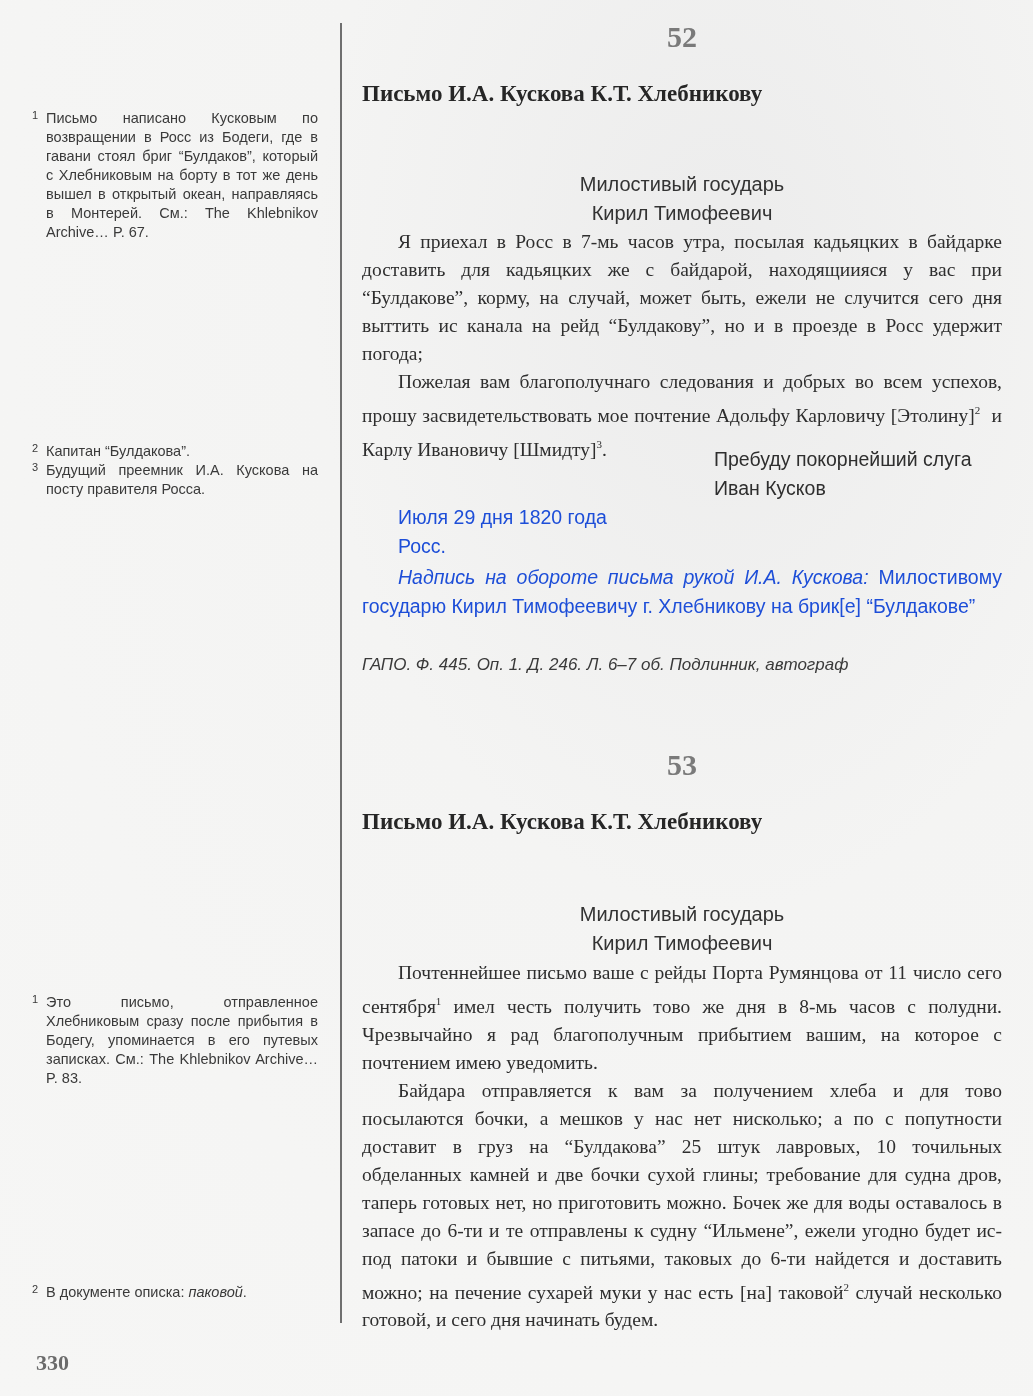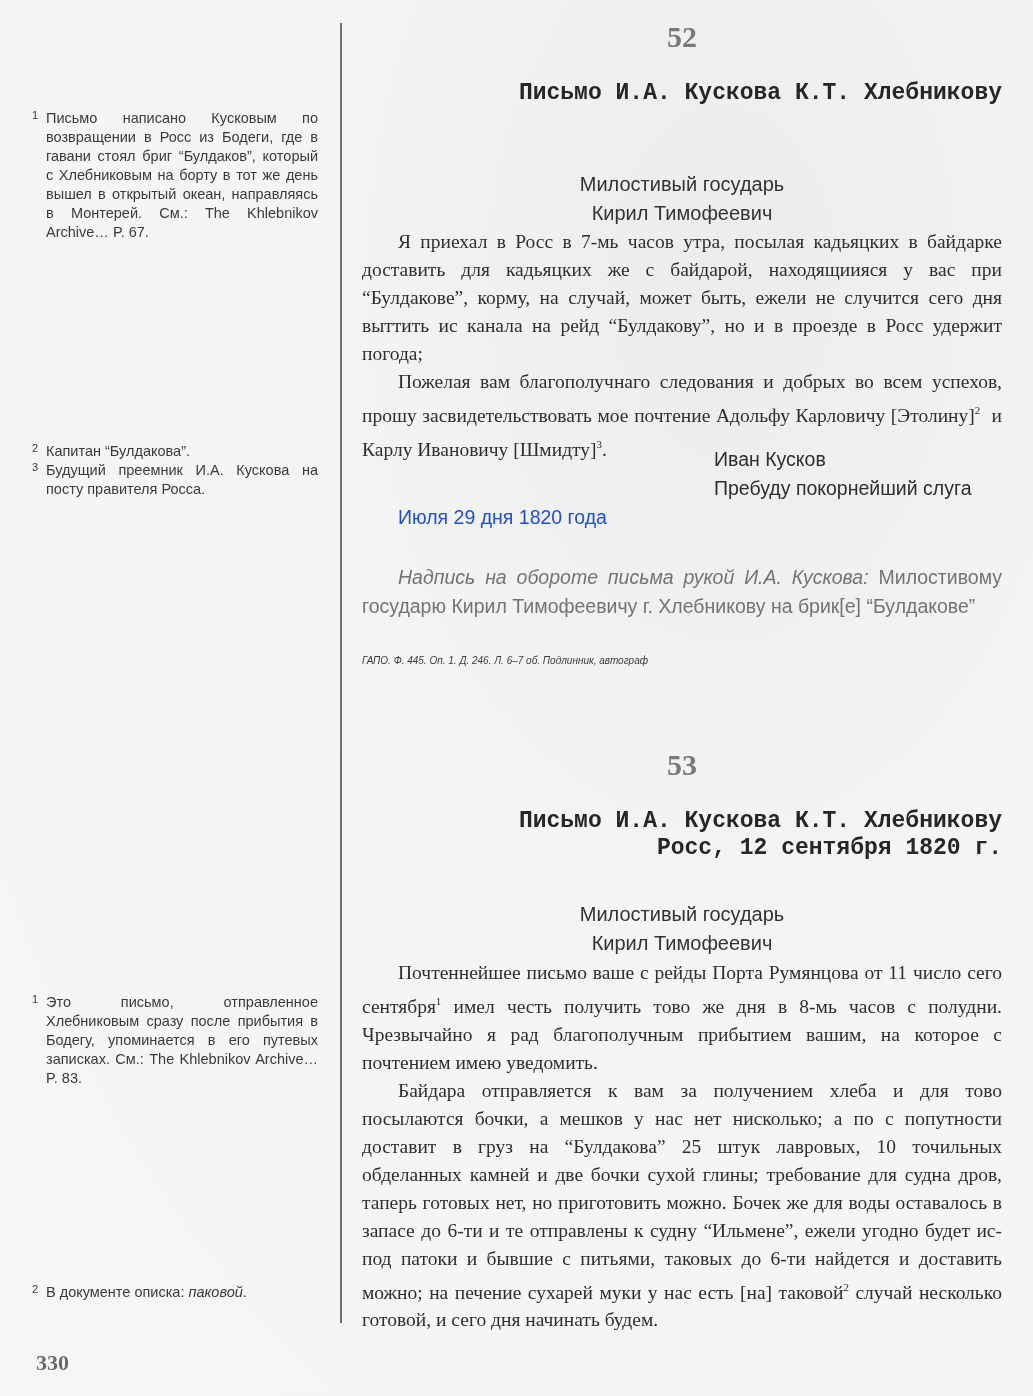--- a/index.html
+++ b/index.html
@@ -37,21 +37,21 @@
       position: absolute; left: 36px; top: 1350px;
       font-family: "Liberation Serif", serif; font-weight: bold; font-size: 22px; color: #6a6a6a;
     }
     
     .main { position: absolute; left: 362px; width: 640px; }
     .doc-number {
       text-align: center; font-family: "Liberation Serif", serif; font-weight: bold;
       font-size: 30px; color: #7a7a7a; position: absolute; left: 0; width: 640px;
     }
     .doc-title {
-      text-align: right; font-family: Liberation Mono, monospace; font-weight: bold;
+      text-align: left; font-family: Liberation Serif, serif; font-weight: bold;
       font-size: 23px; line-height: 27px; color: #262626; position: absolute; left: 0; width: 640px;
     }
     .doc-title sup { font-size: 12px; font-weight: normal; }
     .salutation {
       text-align: center; font-family: "Liberation Sans", sans-serif;
       font-size: 20px; line-height: 29px; color: #333; position: absolute; left: 0; width: 640px;
     }
     .body-text {
       position: absolute; left: 0; width: 640px;
       font-family: Liberation Serif, serif;
@@ -64,28 +64,28 @@
       position: absolute; left: 352px; font-family: "Liberation Sans", sans-serif;
       font-size: 19.5px; line-height: 29px; color: #2e2e2e;
     }
     .dateline {
       position: absolute; left: 36px; font-family: "Liberation Sans", sans-serif;
       font-size: 19.5px; line-height: 29px; color: #1d4ed8;
     }
     .inscription {
       position: absolute; left: 0; width: 640px;
       font-family: "Liberation Sans", sans-serif;
-      font-size: 19.5px; line-height: 29px; color: #737373; text-align: justify;
+      font-size: 19.5px; line-height: 29px; color: #1d4ed8; text-align: justify;
       text-indent: 36px;
     }
     .inscription i { font-style: italic; }
     .archive-ref {
       position: absolute; left: 0; width: 640px;
       font-family: "Liberation Sans", sans-serif; font-style: italic;
-      font-size: 10px; color: #3a3a3a;
+      font-size: 17px; color: #3a3a3a;
     }
   </style>
 </head>
 <body>
 
 <div class="page">
   <div class="divider"></div>
 
   <div class="note note-1a">
     <span class="num">1</span>
@@ -119,36 +119,36 @@
     </div>
     <div class="salutation" style="top:170px;">
       <div>Милостивый государь</div>
       <div>Кирил Тимофеевич</div>
     </div>
     <div class="body-text" style="top:228px;">
       <p>Я приехал в Росс в 7-мь часов утра, посылая кадьяцких в байдарке доставить для кадьяцких же с байдарой, находящиияся у вас при “Булдакове”, корму, на случай, может быть, ежели не случится сего дня выттить ис канала на рейд “Булдакову”, но и в проезде в Росс удержит погода;</p>
       <p><span>Пожелая вам благополучнаго следования и добрых во всем успехов, прошу засвидетельствовать мое почтение Адольфу Карловичу [Этолину]</span><sup>2</sup>&nbsp; <span>и Карлу Ивановичу [Шмидту]</span><sup>3</sup>.</p>
     </div>
     <div class="sign" style="top:445px;">
+      <div>Пребуду покорнейший слуга</div>
       <div>Иван Кусков</div>
-      <div>Пребуду покорнейший слуга</div>
     </div>
     <div class="dateline" style="top:503px;">
       <div>Июля 29 дня 1820 года</div>
+      <div>Росс.</div>
     </div>
     <div class="inscription" style="top:563px;">
       <i>Надпись на обороте письма рукой И.А. Кускова:</i>
       <span>Милостивому государю Кирил Тимофеевичу г. Хлебникову на брик[е] “Булдакове”</span>
     </div>
     <div class="archive-ref" style="top:655px;">ГАПО. Ф. 445. Оп. 1. Д. 246. Л. 6–7 об. Подлинник, автограф</div>
 
     <div class="doc-number" style="top:748px;">53</div>
     <div class="doc-title" style="top:808px;">
       <div>Письмо И.А. Кускова К.Т. Хлебникову</div>
-      <div>Росс, 12 сентября 1820 г.</div>
     </div>
     <div class="salutation" style="top:900px;">
       <div>Милостивый государь</div>
       <div>Кирил Тимофеевич</div>
     </div>
     <div class="body-text" style="top:959px;">
       <p><span>Почтеннейшее письмо ваше с рейды Порта Румянцова от 11 число сего сентября</span><sup>1</sup><span> имел честь получить тово же дня в 8-мь часов с полудни. Чрезвычайно я рад благополучным прибытием вашим, на которое с почтением имею уведомить.</span></p>
       <p><span>Байдара отправляется к вам за получением хлеба и для тово посылаются бочки, а мешков у нас нет нисколько; а по с попутности доставит в груз на “Булдакова” 25 штук лавровых, 10 точильных обделанных камней и две бочки сухой глины; требование для судна дров, таперь готовых нет, но приготовить можно. Бочек же для воды оставалось в запасе до 6-ти и те отправлены к судну “Ильмене”, ежели угодно будет ис-под патоки и бывшие с питьями, таковых до 6-ти найдется и доставить можно; на печение сухарей муки у нас есть [на] таковой</span><sup>2</sup><span> случай несколько готовой, и сего дня начинать будем.</span></p>
     </div>
   </div>

